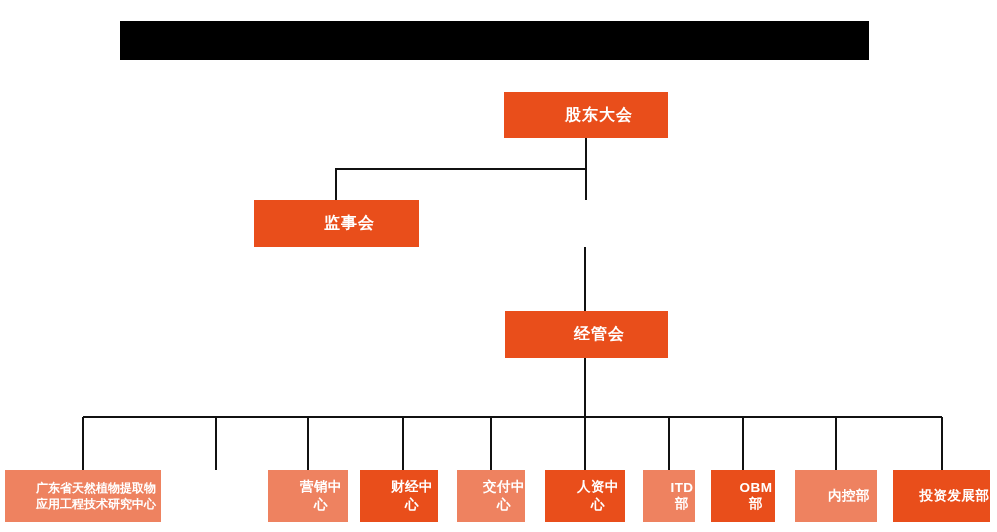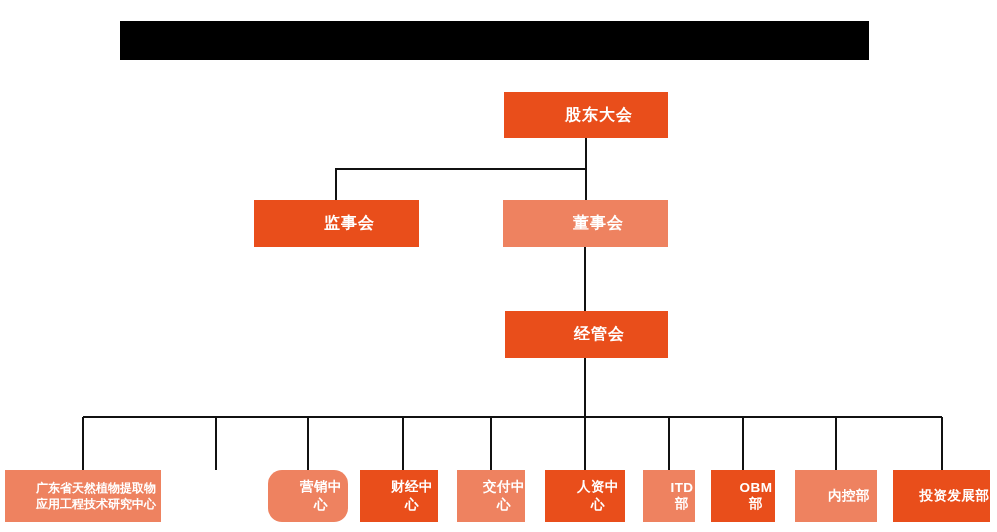--- a/index.html
+++ b/index.html
@@ -72,32 +72,29 @@
     <line x1="942" y1="417" x2="942" y2="470"></line>
   </svg>
 
   <div class="node dark tier-top" style="left:504px; top:92px; width:164px; height:46px;">
     <span class="node-label">股东大会</span>
   </div>
 
   <div class="node dark tier-top" style="left:254px; top:200px; width:165px; height:47px;">
     <span class="node-label">监事会</span>
   </div>
-  <div class="node light tier-top" style="left:503px; top:200px; width:165px; height:47px;">
-    <span class="node-label">董事会</span>
-  </div>
 
   <div class="node light tier-bottom dept-long" style="left:5px; top:470px; width:156px; height:52px;">
     <span class="node-label">广东省天然植物提取物应用工程技术研究中心</span>
   </div>
 
   <div class="node dark tier-top" style="left:505px; top:311px; width:163px; height:47px;">
     <span class="node-label">经管会</span>
   </div>
-  <div class="node light tier-bottom" style="left:268px; top:470px; width:80px; height:52px;border-radius:14px;">
+  <div class="node light tier-bottom" style="left:268px; top:470px; width:80px; height:52px;">
     <span class="node-label">营销中心</span>
   </div>
   <div class="node dark tier-bottom" style="left:360px; top:470px; width:78px; height:52px;">
     <span class="node-label">财经中心</span>
   </div>
   <div class="node light tier-bottom" style="left:457px; top:470px; width:68px; height:52px;">
     <span class="node-label">交付中心</span>
   </div>
   <div class="node dark tier-bottom" style="left:545px; top:470px; width:80px; height:52px;">
     <span class="node-label">人资中心</span>

